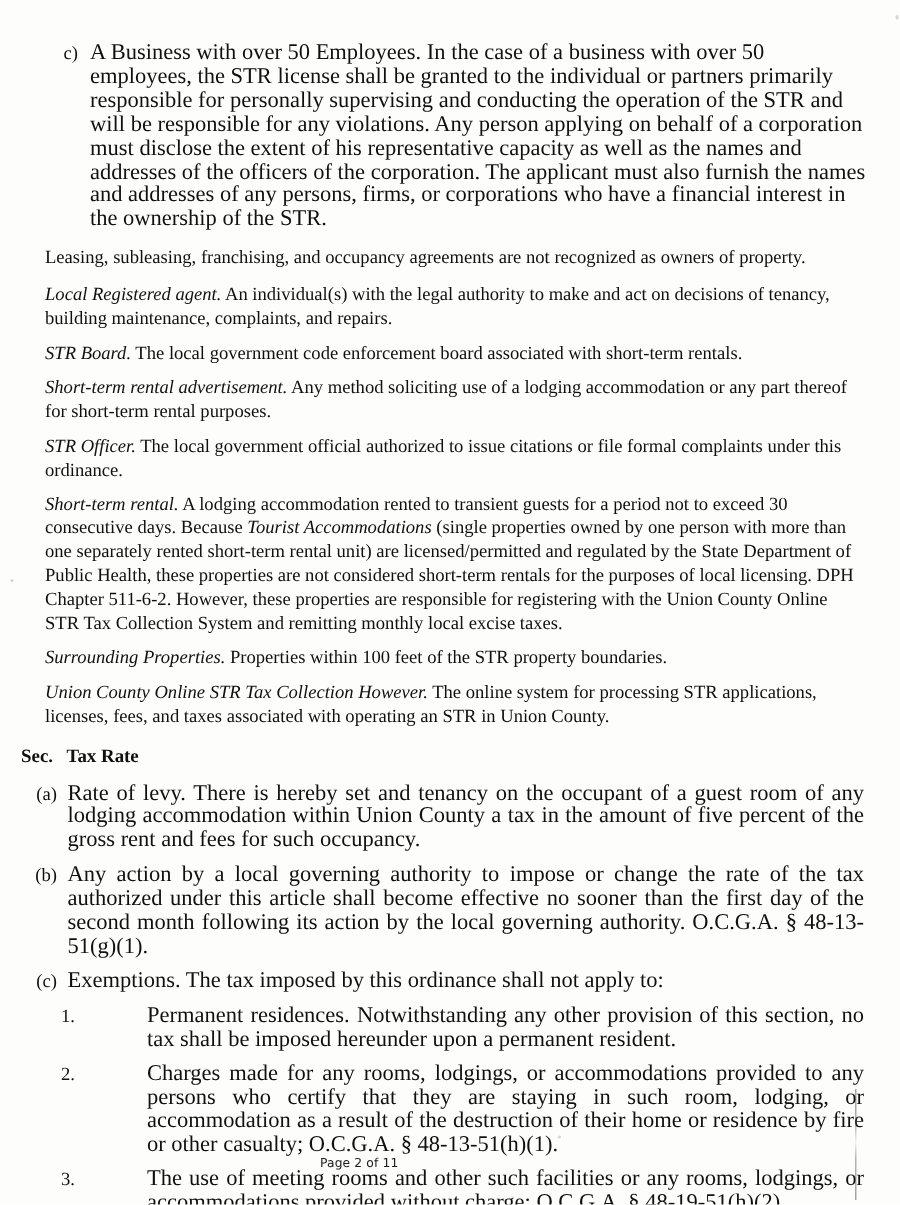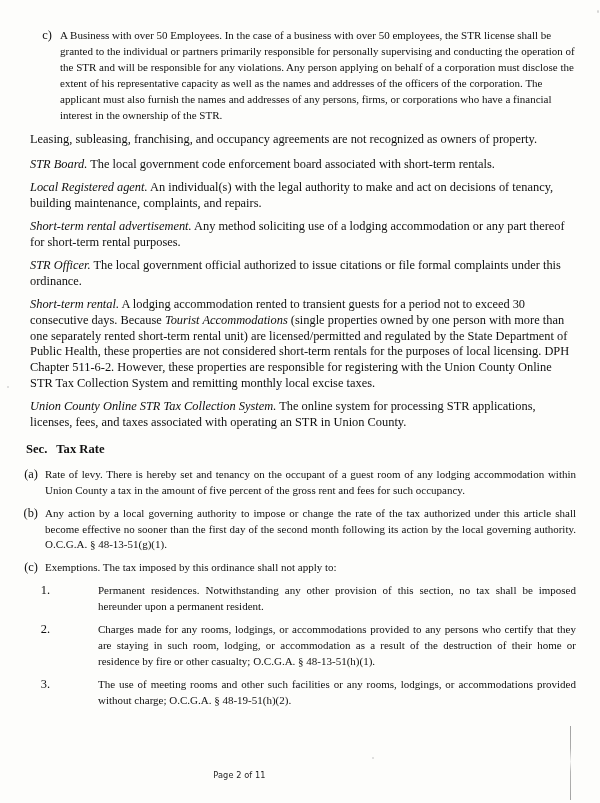--- a/index.html
+++ b/index.html
@@ -56,21 +56,21 @@
     margin: 0 0 7px 0;
   }
   .item .marker {
     position: absolute;
     top: 0;
     text-align: right;
     font-size: 12.4px;
     line-height: 15.9px;
   }
   .item .body {
-    font-size: 11px;
+    font-size: 15px;
     line-height: 15.9px;
   }
 
   
   .item-c {
     padding-left: 0;
   }
   .item-c .marker {
     left: 22px;
     width: 30px;
@@ -106,21 +106,21 @@
     margin-right: 24px;
     text-align: justify;
     text-justify: inter-word;
   }
 
   
   .sec-heading {
     font-size: 12.6px;
     line-height: 15.9px;
     font-weight: bold;
-    margin: 0 0 9px 12px;
+    margin: 0 0 9px 0;
     padding-left: 14px;
   }
   .sec-heading .sec-word {
     margin-right: 9px;
   }
 
   
   .gap-sm { margin-bottom: 9px; }
   .gap-md { margin-bottom: 11px; }
 
@@ -168,42 +168,45 @@
   <div class="content" style="padding-top:28px;">
 
     <div class="item item-c gap-sm">
       <span class="marker">c)</span>
       <div class="body">A Business with over 50 Employees.  In the case of a business with over 50 employees, the STR license shall be granted to the individual or partners primarily responsible for personally supervising and conducting the operation of the STR and will be responsible for any violations. Any person applying on behalf of a corporation must disclose the extent of his representative capacity as well as the names and addresses of the officers of the corporation.  The applicant must also furnish the names and addresses of any persons, firms, or corporations who have a financial interest in the ownership of the STR.</div>
     </div>
 
     <p class="para gap-sm">Leasing, subleasing, franchising, and occupancy agreements are not recognized as owners of property.</p>
 
     <p class="para">
+      <span class="term">Local Registered agent.</span><span> An individual(s) with the legal authority to make and act on decisions of tenancy, building maintenance, complaints, and repairs.</span>
+    </p>
+
+    <p class="para">
       <span class="term">STR Board.</span><span>  The local government code enforcement board associated with short-term rentals.</span>
     </p>
 
     <p class="para">
-      <span class="term">Local Registered agent.</span><span> An individual(s) with the legal authority to make and act on decisions of tenancy, building maintenance, complaints, and repairs.</span>
-    </p>
-
-    <p class="para">
       <span class="term">Short-term rental advertisement.</span><span> Any method soliciting use of a lodging accommodation or any part thereof for short-term rental purposes.</span>
     </p>
 
     <p class="para">
       <span class="term">STR Officer.</span><span> The local government official authorized to issue citations or file formal complaints under this ordinance.</span>
     </p>
 
     <p class="para">
       <span class="term">Short-term rental.</span><span> A lodging accommodation rented to transient guests for a period not to exceed 30 consecutive days. Because </span><span class="inline-ital">Tourist Accommodations</span><span> (single properties owned by one person with more than one separately rented short-term rental unit) are licensed/permitted and regulated by the State Department of Public Health, these properties are not considered short-term rentals for the purposes of local licensing.  DPH Chapter 511-6-2.  However, these properties are responsible for registering with the Union County Online STR Tax Collection System and remitting monthly local excise taxes.</span>
     </p>
 
+    <p class="para">
+      <span class="term">Surrounding Properties.</span><span>  Properties within 100 feet of the STR property boundaries.</span>
+    </p>
 
     <p class="para gap-md">
-      <span class="term">Union County Online STR Tax Collection System.</span><span>  The online system for processing STR applications, licenses, fees, and taxes associated with operating an STR in Union County.</span>
+      <span class="term">Union County Online STR Tax Collection However.</span><span>  The online system for processing STR applications, licenses, fees, and taxes associated with operating an STR in Union County.</span>
     </p>
 
     <div class="sec-heading">
       <span class="sec-word">Sec.</span><span>Tax Rate</span>
     </div>
 
     <div class="item item-alpha">
       <span class="marker">(a)</span>
       <div class="body">Rate of levy. There is hereby set and tenancy on the occupant of a guest room of any lodging accommodation within Union County a tax in the amount of five percent of the gross rent and fees for such occupancy.</div>
     </div>

